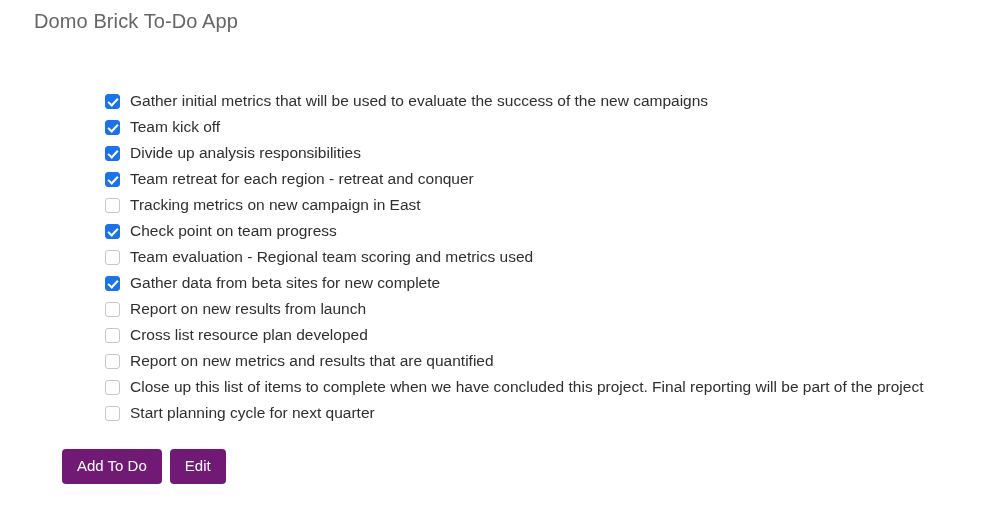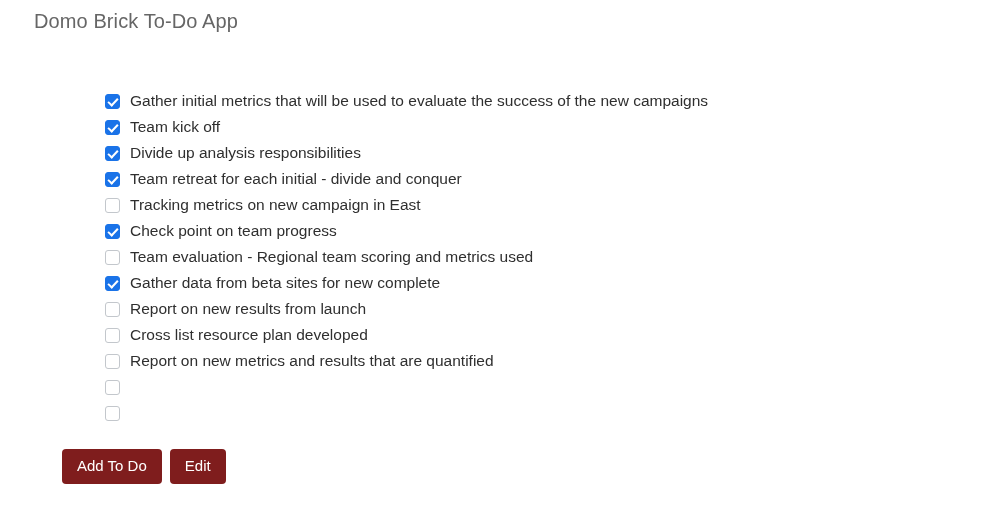--- a/index.html
+++ b/index.html
@@ -73,21 +73,21 @@
     white-space: nowrap;
   }
   .buttons {
     position: absolute;
     left: 62px;
     top: 449px;
     display: flex;
     gap: 8px;
   }
   .btn {
-    background: #7f1d1d;
+    background: #701a75;
     color: #ffffff;
     border: none;
     border-radius: 4px;
     font-family: "Liberation Sans", sans-serif;
     font-size: 15px;
     padding: 9px 15px 10px 15px;
     cursor: pointer;
     line-height: 16px;
   }
 </style>
@@ -106,21 +106,21 @@
       <div class="todo-item">
         <span class="checkbox checked"></span>
         <span class="todo-label">Team kick off</span>
       </div>
       <div class="todo-item">
         <span class="checkbox checked"></span>
         <span class="todo-label">Divide up analysis responsibilities</span>
       </div>
       <div class="todo-item">
         <span class="checkbox checked"></span>
-        <span class="todo-label">Team retreat for each initial - divide and conquer</span>
+        <span class="todo-label">Team retreat for each region - retreat and conquer</span>
       </div>
       <div class="todo-item">
         <span class="checkbox"></span>
         <span class="todo-label">Tracking metrics on new campaign in East</span>
       </div>
       <div class="todo-item">
         <span class="checkbox checked"></span>
         <span class="todo-label">Check point on team progress</span>
       </div>
       <div class="todo-item">
@@ -138,23 +138,25 @@
       <div class="todo-item">
         <span class="checkbox"></span>
         <span class="todo-label">Cross list resource plan developed</span>
       </div>
       <div class="todo-item">
         <span class="checkbox"></span>
         <span class="todo-label">Report on new metrics and results that are quantified</span>
       </div>
       <div class="todo-item">
         <span class="checkbox"></span>
+        <span class="todo-label">Close up this list of items to complete when we have concluded this project. Final reporting will be part of the project</span>
       </div>
       <div class="todo-item">
         <span class="checkbox"></span>
+        <span class="todo-label">Start planning cycle for next quarter</span>
       </div>
     </div>
 
   <div class="buttons">
     <button class="btn">Add To Do</button>
     <button class="btn">Edit</button>
   </div>
 
 </div>
 

